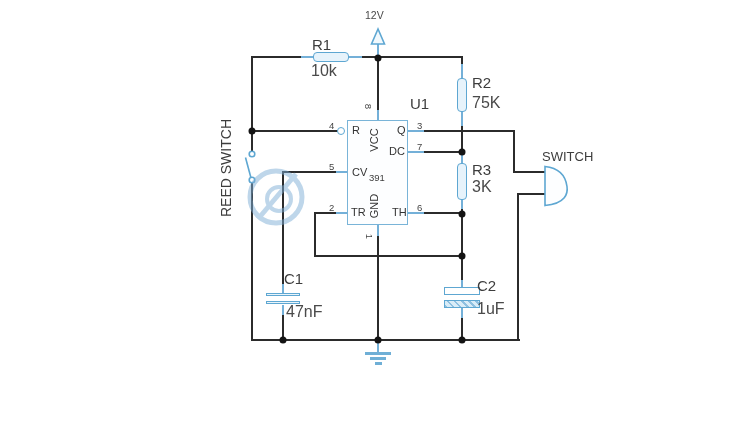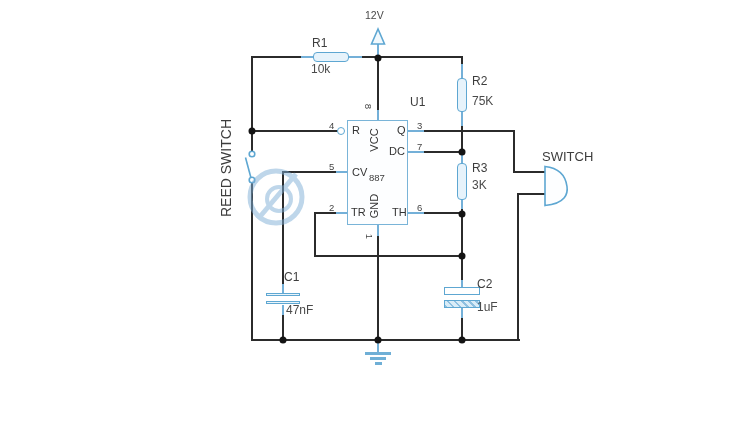--- a/index.html
+++ b/index.html
@@ -15,22 +15,22 @@
   
   .res{position:absolute;border:1.5px solid #5ea7d2;background:#e7f3fb;border-radius:4px;box-sizing:border-box;}
   .icbox{position:absolute;left:347px;top:120px;width:61px;height:105px;border:1.6px solid #79b4d8;
          background:#fdfeff;box-sizing:border-box;}
   .bubble{position:absolute;left:337px;top:127px;width:8px;height:8px;border:1.5px solid #5ea7d2;
           border-radius:50%;background:#fff;box-sizing:border-box;}
   .plate{position:absolute;box-sizing:border-box;}
   .gndbar{position:absolute;background:#6fafd6;}
   
   .t{position:absolute;color:#3d3d3d;white-space:nowrap;}
-  .ref{font-size:12px;}
-  .val{font-size:12px;color:#4a4a4a;}
+  .ref{font-size:15px;}
+  .val{font-size:16px;color:#4a4a4a;}
   .pinlbl{font-size:11px;color:#333;}
   .pinnum{font-size:9.5px;color:#444;}
   .rot{transform:rotate(-90deg);transform-origin:center;text-align:center;}
   .rot90{transform:rotate(90deg);transform-origin:center;text-align:center;}
   .caption{font-size:15px;color:#4d4d4d;}
   
   .wmark{position:absolute;left:301px;top:176px;font-size:41px;font-weight:700;letter-spacing:-1px;
          color:rgba(127,175,214,0.55);pointer-events:none;z-index:6;}
   .overlay-svg{position:absolute;left:0;top:0;pointer-events:none;}
 </style>
@@ -112,21 +112,21 @@
   <div class="icbox"></div>
   <div class="bubble"></div>
   <span class="t pinlbl" style="left:352px;top:124px">R</span>
   <span class="t pinlbl" style="left:397px;top:124px">Q</span>
   <span class="t pinlbl" style="left:389px;top:145px">DC</span>
   <span class="t pinlbl" style="left:352px;top:166px">CV</span>
   <span class="t pinlbl" style="left:351px;top:206px">TR</span>
   <span class="t pinlbl" style="left:392px;top:206px">TH</span>
   <span class="t pinlbl rot" style="left:354px;top:134px;width:40px">VCC</span>
   <span class="t pinlbl rot" style="left:354px;top:200px;width:40px">GND</span>
-  <span class="t" style="left:369px;top:172px;font-size:9.5px;color:#3d3d3d">887</span>
+  <span class="t" style="left:369px;top:172px;font-size:9.5px;color:#3d3d3d">391</span>
   <span class="t ref" style="left:410px;top:95px">U1</span>
 
   <span class="t pinnum" style="left:329px;top:120px">4</span>
   <span class="t pinnum" style="left:329px;top:161px">5</span>
   <span class="t pinnum" style="left:329px;top:202px">2</span>
   <span class="t pinnum" style="left:417px;top:120px">3</span>
   <span class="t pinnum" style="left:417px;top:141px">7</span>
   <span class="t pinnum" style="left:417px;top:202px">6</span>
   <span class="t pinnum rot90" style="left:360px;top:101px;width:16px">8</span>
   <span class="t pinnum rot90" style="left:361px;top:231px;width:16px">1</span>

